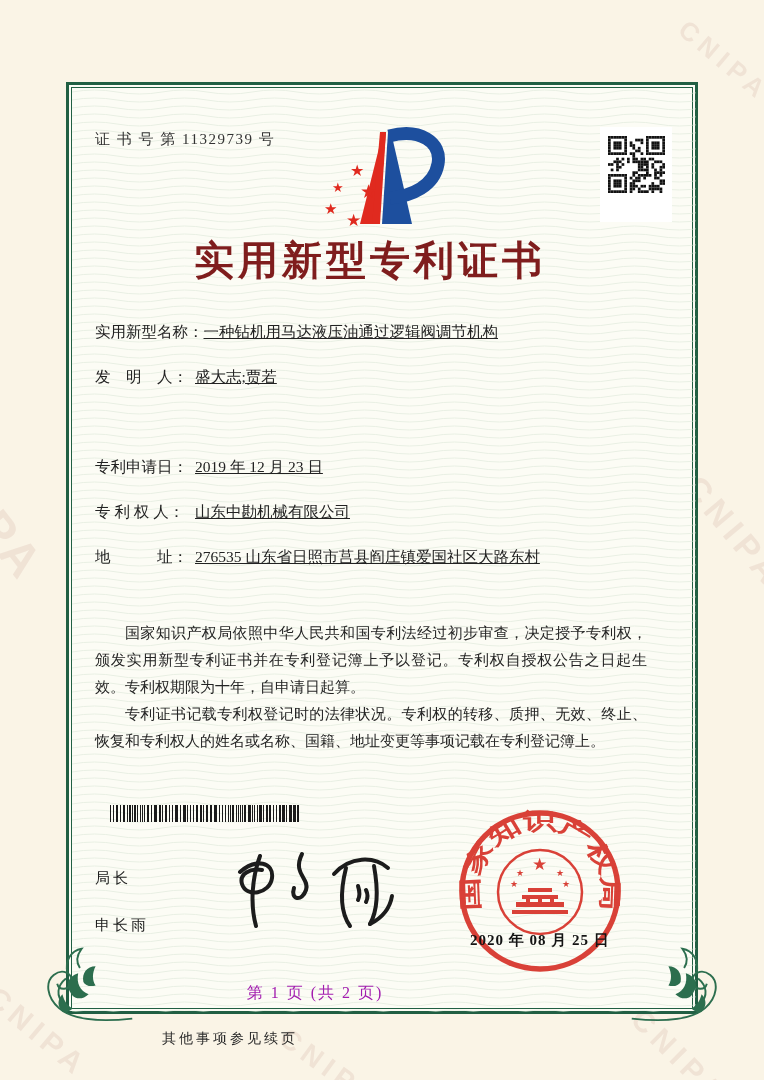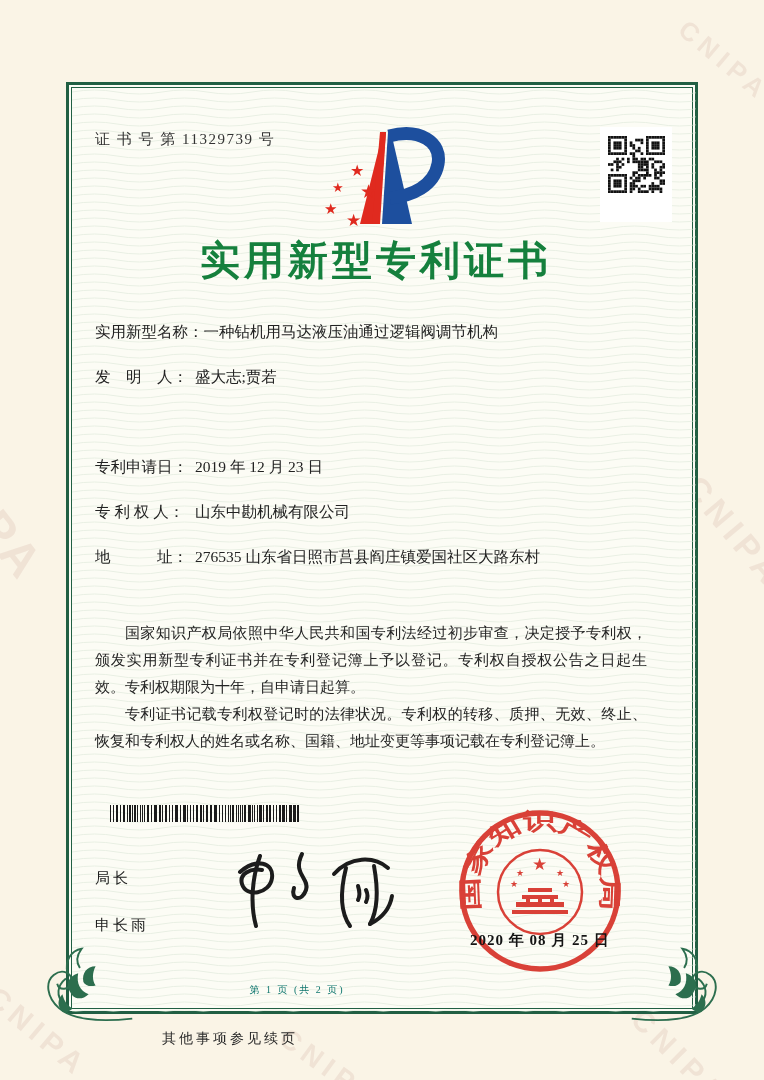--- a/index.html
+++ b/index.html
@@ -17,42 +17,42 @@
   #frame-inner { position:absolute; inset:2px; border:1px solid #215f43; }
   #waves { position:absolute; inset:3px; z-index:0; }
 
   .abs { position:absolute; z-index:5; }
 
   #cert-no { left:95px; top:130px; font-size:15px; letter-spacing:1.5px; color:#333; }
   #logo { left:320px; top:126px; }
   #qrbox { left:600px; top:127px; width:72px; height:95px; background:#ffffff; }
   #qrbox svg { position:absolute; left:8px; top:9px; }
 
-  #doc-title { left:60px; top:233px; width:632px; text-align:center;
-               font-size:40px; font-weight:bold; color:#15803d; letter-spacing:4px; }
+  #doc-title { left:54px; top:233px; width:632px; text-align:center;
+               font-size:40px; font-weight:bold; color:#7f1d1d; letter-spacing:4px; }
 
   .row { left:95px; width:560px; font-size:15.5px; color:#222; height:22px; }
   .flabel { display:inline-block; min-width:100px; color:#222; }
-  .fvalue { color:#222; }
+  .fvalue { color:#222;text-decoration:underline; }
   .pair2 { position:absolute; left:335px; top:0; white-space:nowrap; }
 
   #paras { left:95px; top:620px; width:552px; font-size:15px; line-height:27px; color:#242424; }
   #paras p { text-indent:2em; text-align:justify; }
 
   #barcode { left:110px; top:805px; }
   #officer-title { left:95px; top:869px; font-size:15px; letter-spacing:3px; color:#1b1b1b; }
   #officer-name  { left:95px; top:899px; font-size:15px; letter-spacing:3px; color:#1b1b1b;margin-top:17px; }
   #signature { left:222px; top:838px; }
 
   #seal { left:455px; top:806px; z-index:6; }
   #seal-date { left:470px; top:931px; font-size:15px; font-weight:bold; color:#141414;
                letter-spacing:1px; z-index:7; }
 
-  #page-info { left:147px; top:983px; width:300px; text-align:center; font-size:10px;
-               letter-spacing:2px; color:#0f766e; }
+  #page-info { left:165px; top:983px; width:300px; text-align:center; font-size:16px;
+               letter-spacing:2px; color:#a21caf; }
   #cont-note { left:162px; top:1030px; width:300px; font-size:14px;
                letter-spacing:3px; color:#2a2a2a; z-index:5; position:absolute; }
 
   .ornament { position:absolute; z-index:4; }
 </style>
 </head>
 <body>
 
 <div id="page">
 

